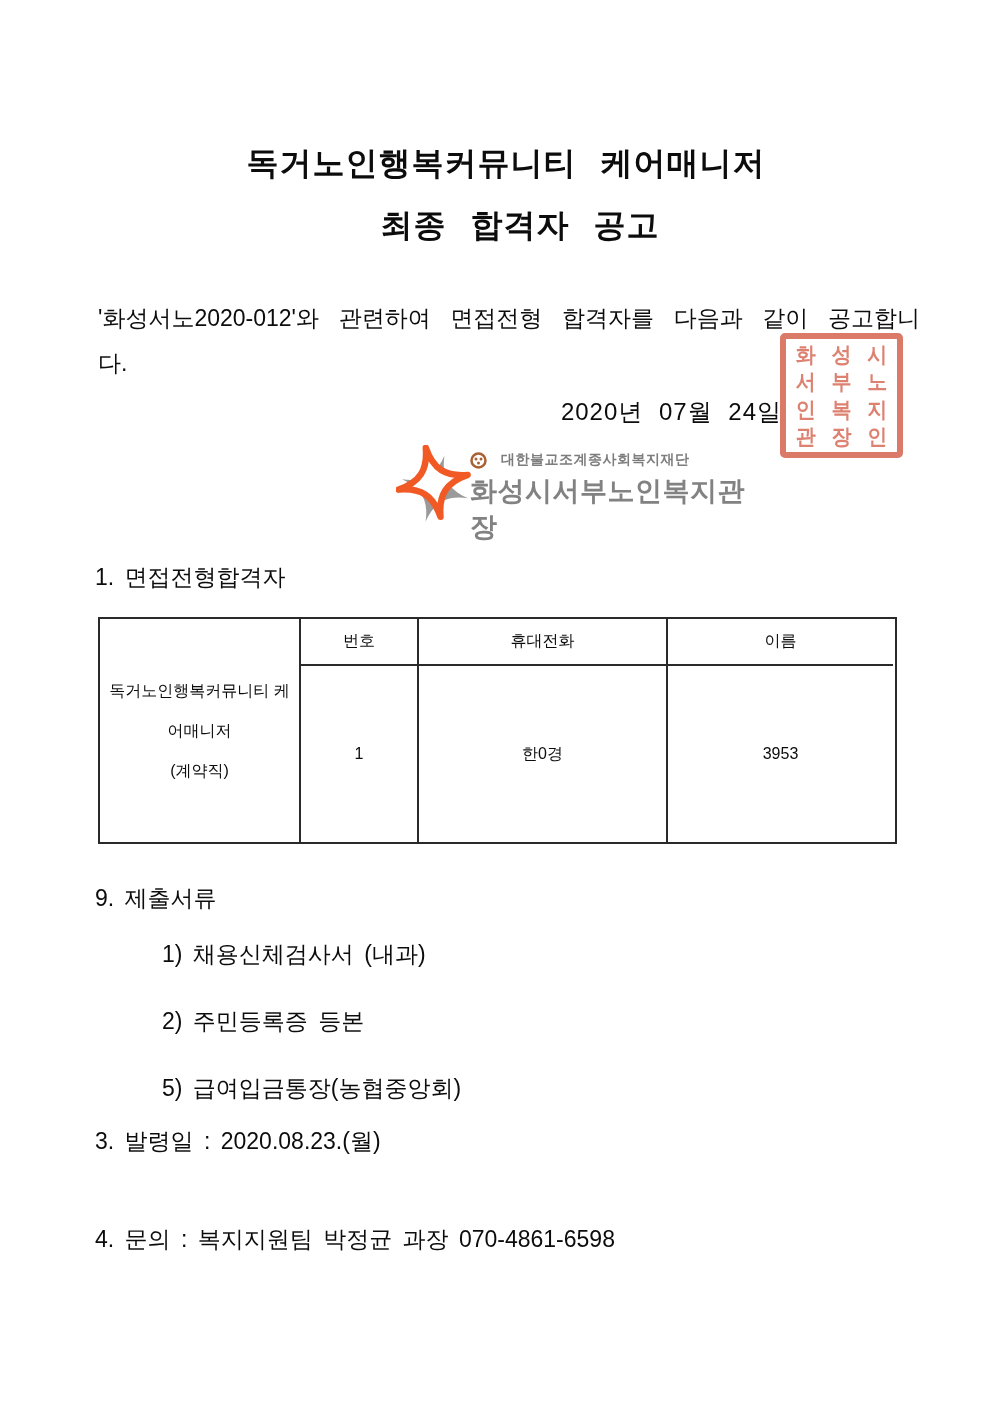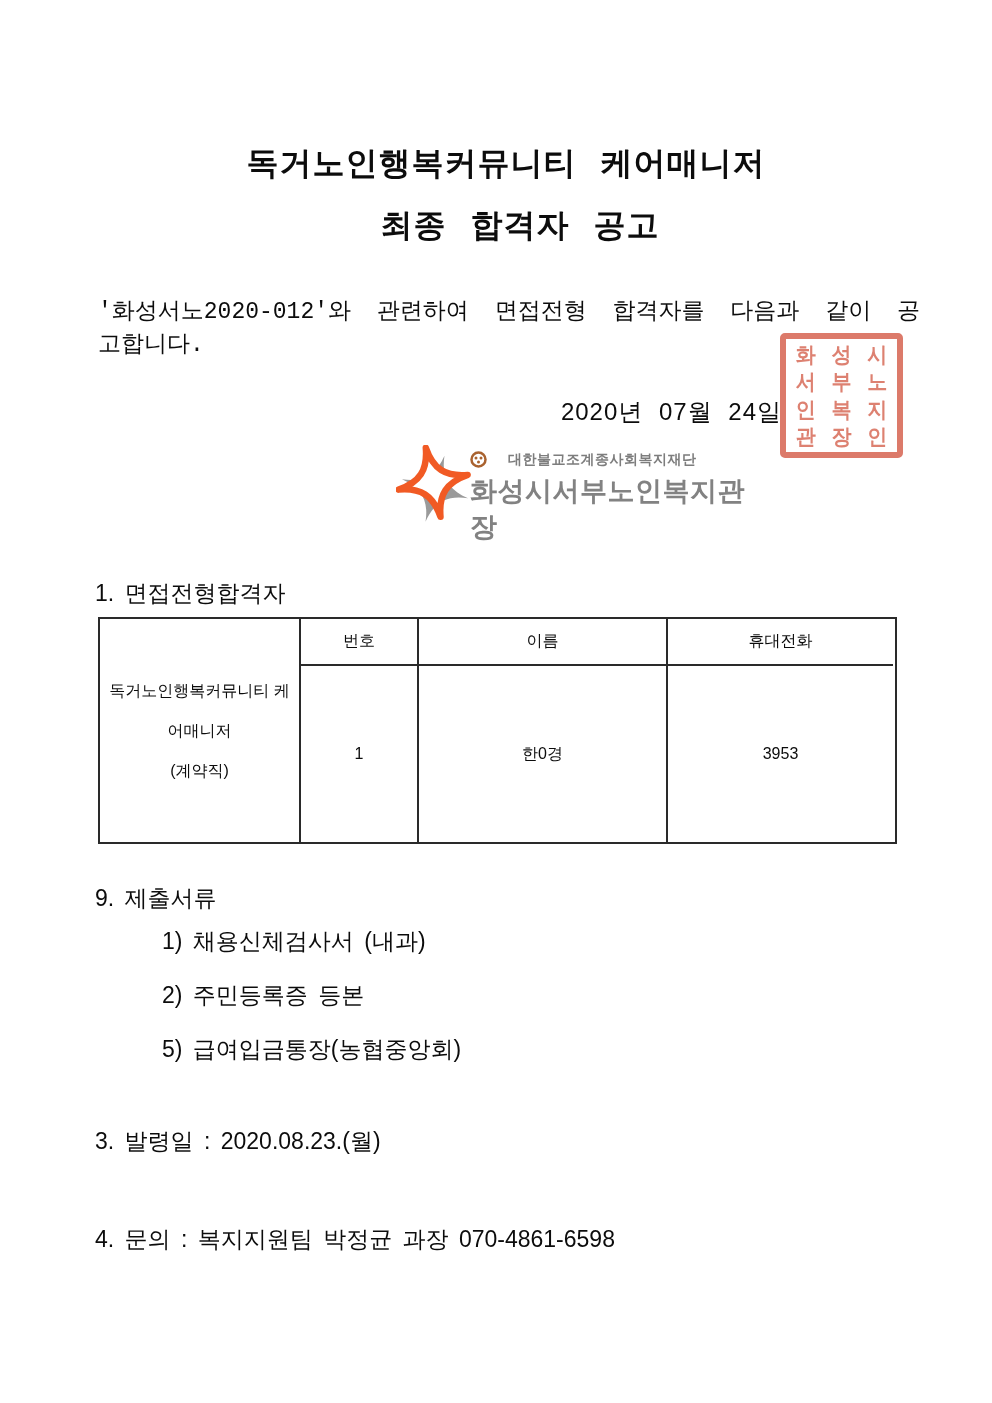--- a/index.html
+++ b/index.html
@@ -7,48 +7,48 @@
   .page {
     position:relative; width:972px; height:1403px; background:#ffffff;
     font-family:"Liberation Sans","DejaVu Sans",sans-serif; color:#111;
     overflow:hidden; margin:0 auto;
   }
   .title { position:absolute; left:0; width:992px; text-align:center;
     font-size:32px; font-weight:bold; letter-spacing:1px; word-spacing:14px; color:#0c0c0c; }
   .title-1 { top:142px; }
   .title-2 { top:204px;padding-left:28px; }
   .intro { position:absolute; left:88px; top:296px; width:822px;
-    font-size:23px; line-height:33px; text-align:justify; word-spacing:9px; color:#0c0c0c;font-family:Liberation Mono, monospace; }
+    font-size:23px; line-height:45px; text-align:justify; word-spacing:9px; color:#0c0c0c; }
   .date-line { position:absolute; top:396px; right:200px; font-size:24px;
     letter-spacing:1px; word-spacing:8px; color:#0c0c0c; }
 
   
   .stamp { position:absolute; left:770px; top:333px; width:123px; height:125px;
     border:6px solid rgba(207,74,52,0.8); border-radius:5px;
     display:grid; grid-template-columns:repeat(3,1fr); grid-template-rows:repeat(4,1fr);
     padding:2px; opacity:0.92; }
   .stamp span { display:flex; align-items:center; justify-content:center;
     font-size:20px; font-weight:bold; color:rgba(205,72,50,0.75);
     transform:scaleY(1.08); font-family:"Liberation Serif","DejaVu Serif",serif; }
 
   
   .logo { position:absolute; left:386px; top:443px; width:360px; height:82px; }
   .logo-star { position:absolute; left:0; top:2px; }
   .logo-text { position:absolute; left:74px; top:8px; }
-  .foundation-line { display:flex; gap:21px; }
+  .foundation-line { display:flex; align-items:center; gap:14px; }
   .foundation-name { font-size:14px; font-weight:bold; color:#7d7d7d; letter-spacing:0.5px; }
   .org-name { margin-top:4px; font-size:27px; font-weight:bold; color:#828282; letter-spacing:0.5px; }
 
   .sec-heading { position:absolute; left:85px; font-size:23px; color:#0c0c0c; word-spacing:4px; }
-  .sec-1 { top:578px; }
+  .sec-1 { top:562px; }
   .sec-2 { top:883px; }
   .sec-3 { top:1126px; }
   .sec-4 { top:1224px;text-align:right; }
   .doc-items { position:absolute; left:152px; top:926px; font-size:23px; color:#0c0c0c; }
-  .doc-items .doc-item { height:54px; line-height:30px; word-spacing:4px; }
+  .doc-items .doc-item { height:54px; line-height:30px; word-spacing:4px;margin-top:13px; }
 
   
   .apply-table { position:absolute; left:88px; top:617px; width:799px; height:227px;
     border:2px solid #2a2a2a; display:grid;
     grid-template-columns:199px 118px 249px 227px; grid-template-rows:45px 178px; }
   .cell { display:flex; align-items:center; justify-content:center;
     font-size:16px; color:#0c0c0c; text-align:center; }
   .cell.v-line { border-left:2px solid #2a2a2a; }
   .cell.h-line { border-top:2px solid #2a2a2a; }
   .cell-label { grid-row:1 / 3; line-height:40px; white-space:pre-line; padding:0 4px; }
@@ -98,22 +98,22 @@
       <div class="org-name">화성시서부노인복지관장</div>
     </div>
   </div>
 
   <div class="sec-heading sec-1">1. 면접전형합격자</div>
 
   <div class="apply-table">
     <div class="cell cell-label">독거노인행복커뮤니티 케어매니저
 (계약직)</div>
     <div class="cell v-line">번호</div>
+    <div class="cell v-line">휴대전화</div>
     <div class="cell v-line">이름</div>
-    <div class="cell v-line">휴대전화</div>
     <div class="cell v-line h-line">1</div>
     <div class="cell v-line h-line">한0경</div>
     <div class="cell v-line h-line">3953</div>
   </div>
 
   <div class="sec-heading sec-2">9. 제출서류</div>
 
   <div class="doc-items">
     <div class="doc-item">1) 채용신체검사서 (내과)</div>
     <div class="doc-item">2) 주민등록증 등본</div>

